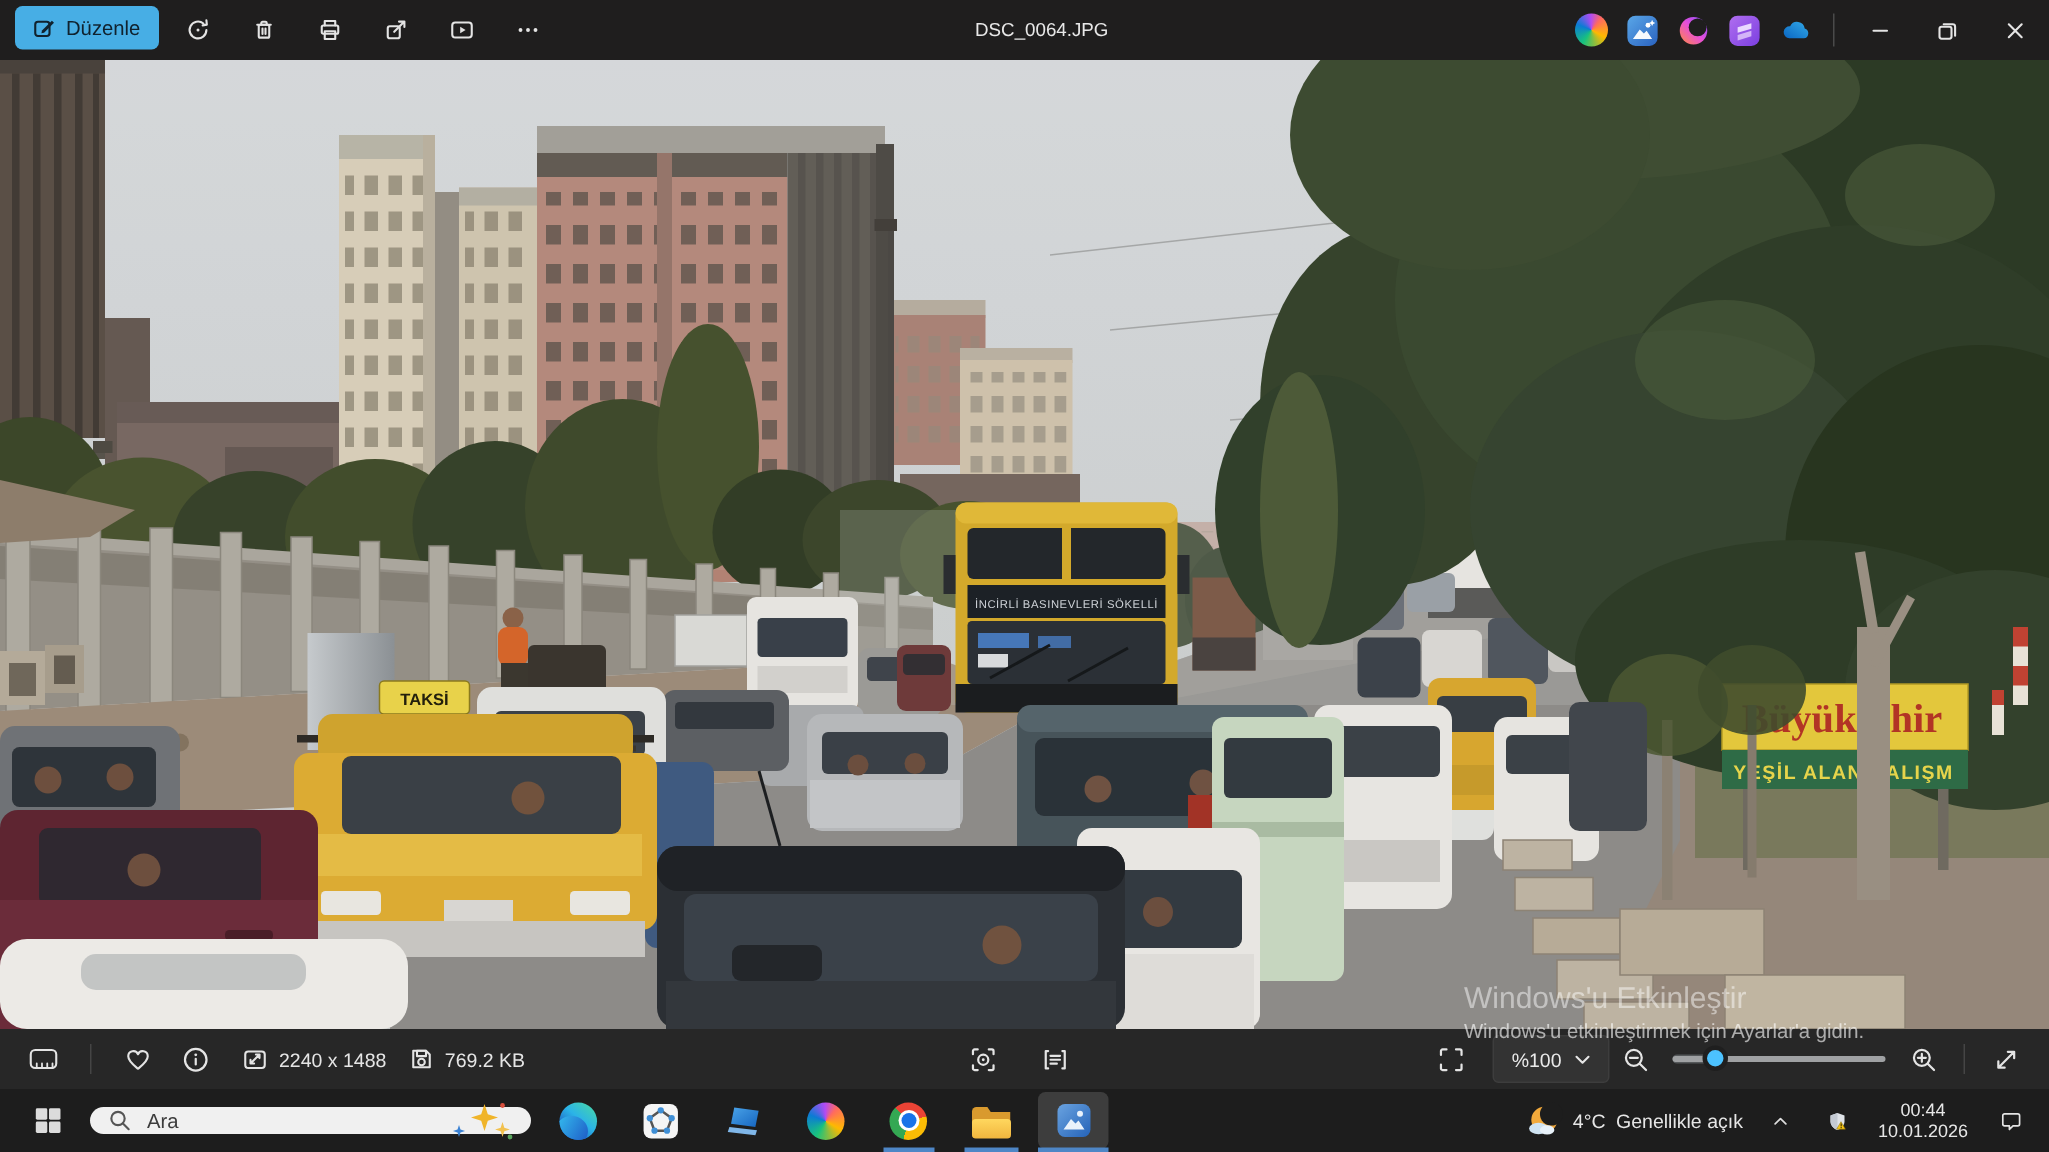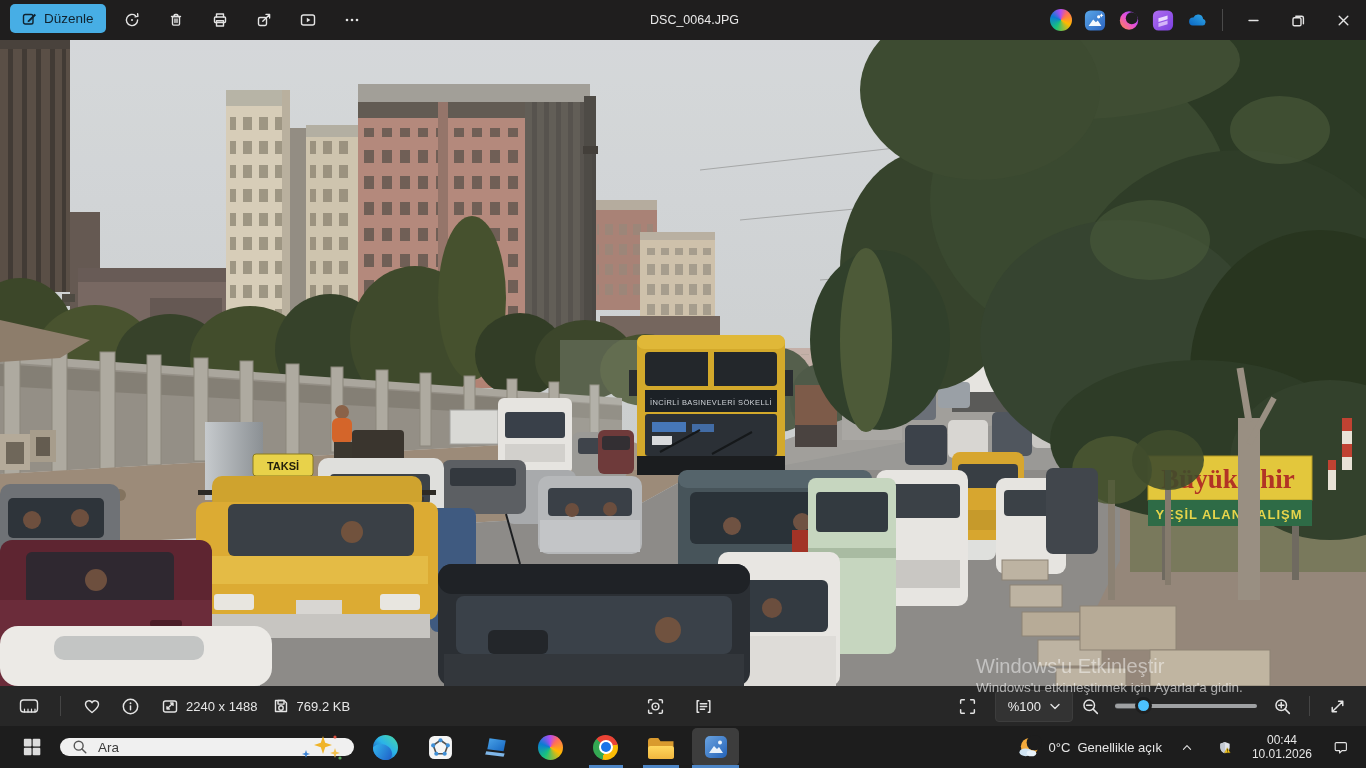--- a/index.html
+++ b/index.html
@@ -728,21 +728,21 @@
     </div>
 
     <div class="tk-right">
       <div class="weather">
         <svg width="25" height="25" viewBox="0 0 26 26">
           <circle cx="13" cy="12" r="9" fill="#f2a93b"></circle>
             <circle cx="18" cy="8" r="8" fill="#1d1d1d"></circle>
           <ellipse cx="9" cy="18" rx="6.5" ry="4" fill="#cfe3f2"></ellipse>
             <ellipse cx="15" cy="19" rx="5" ry="3.2" fill="#e8f2fa"></ellipse>
         </svg>
-        <span>0°C</span>
+        <span>4°C</span>
         <span>Genellikle açık</span>
       </div>
       <button class="tk-btn" style="width:22px;">
         <svg width="13" height="9" viewBox="0 0 14 9">
             <polyline points="2,7 7,2 12,7" fill="none" stroke="#dddddd" stroke-width="1.6" stroke-linecap="round" stroke-linejoin="round"></polyline>
           </svg>
       </button>
       <button class="tk-btn" style="width:26px;">
         <svg width="21" height="21" viewBox="0 0 24 24">
           <path d="M12,2.5 L20,5.5 V12 C20,17 16.5,20.5 12,22 C7.5,20.5 4,17 4,12 V5.5 Z" fill="#dfe3e8"></path>

